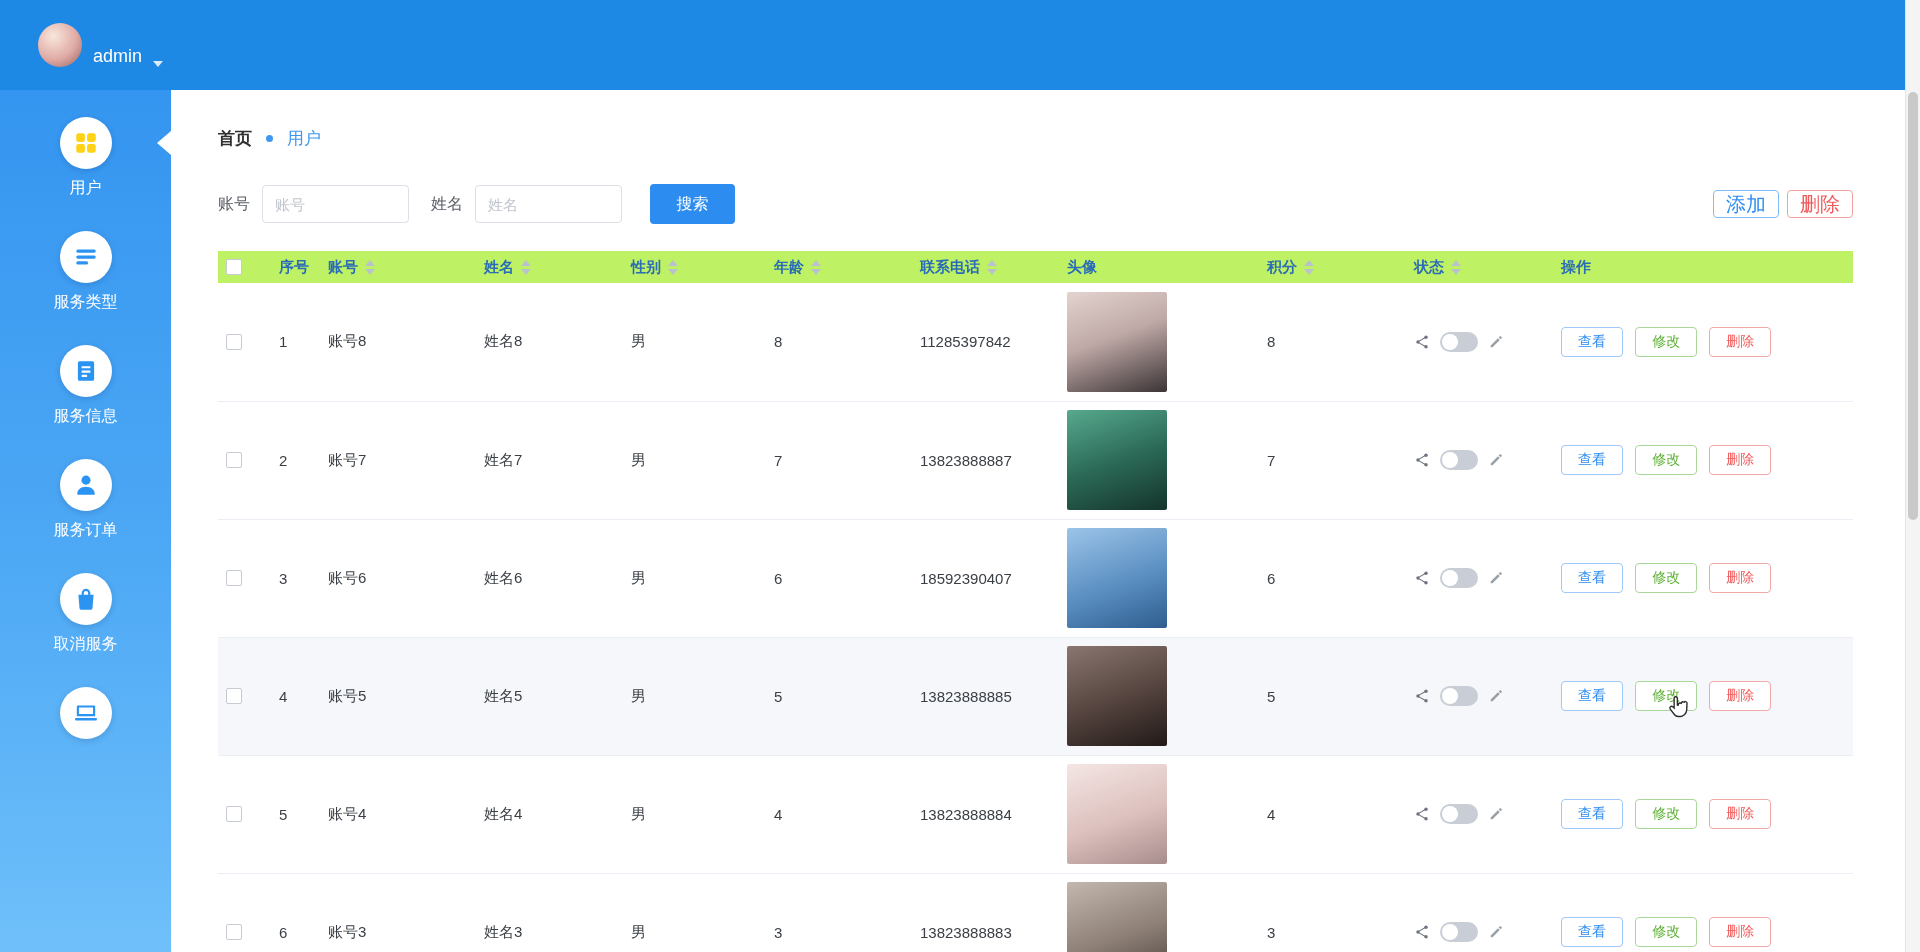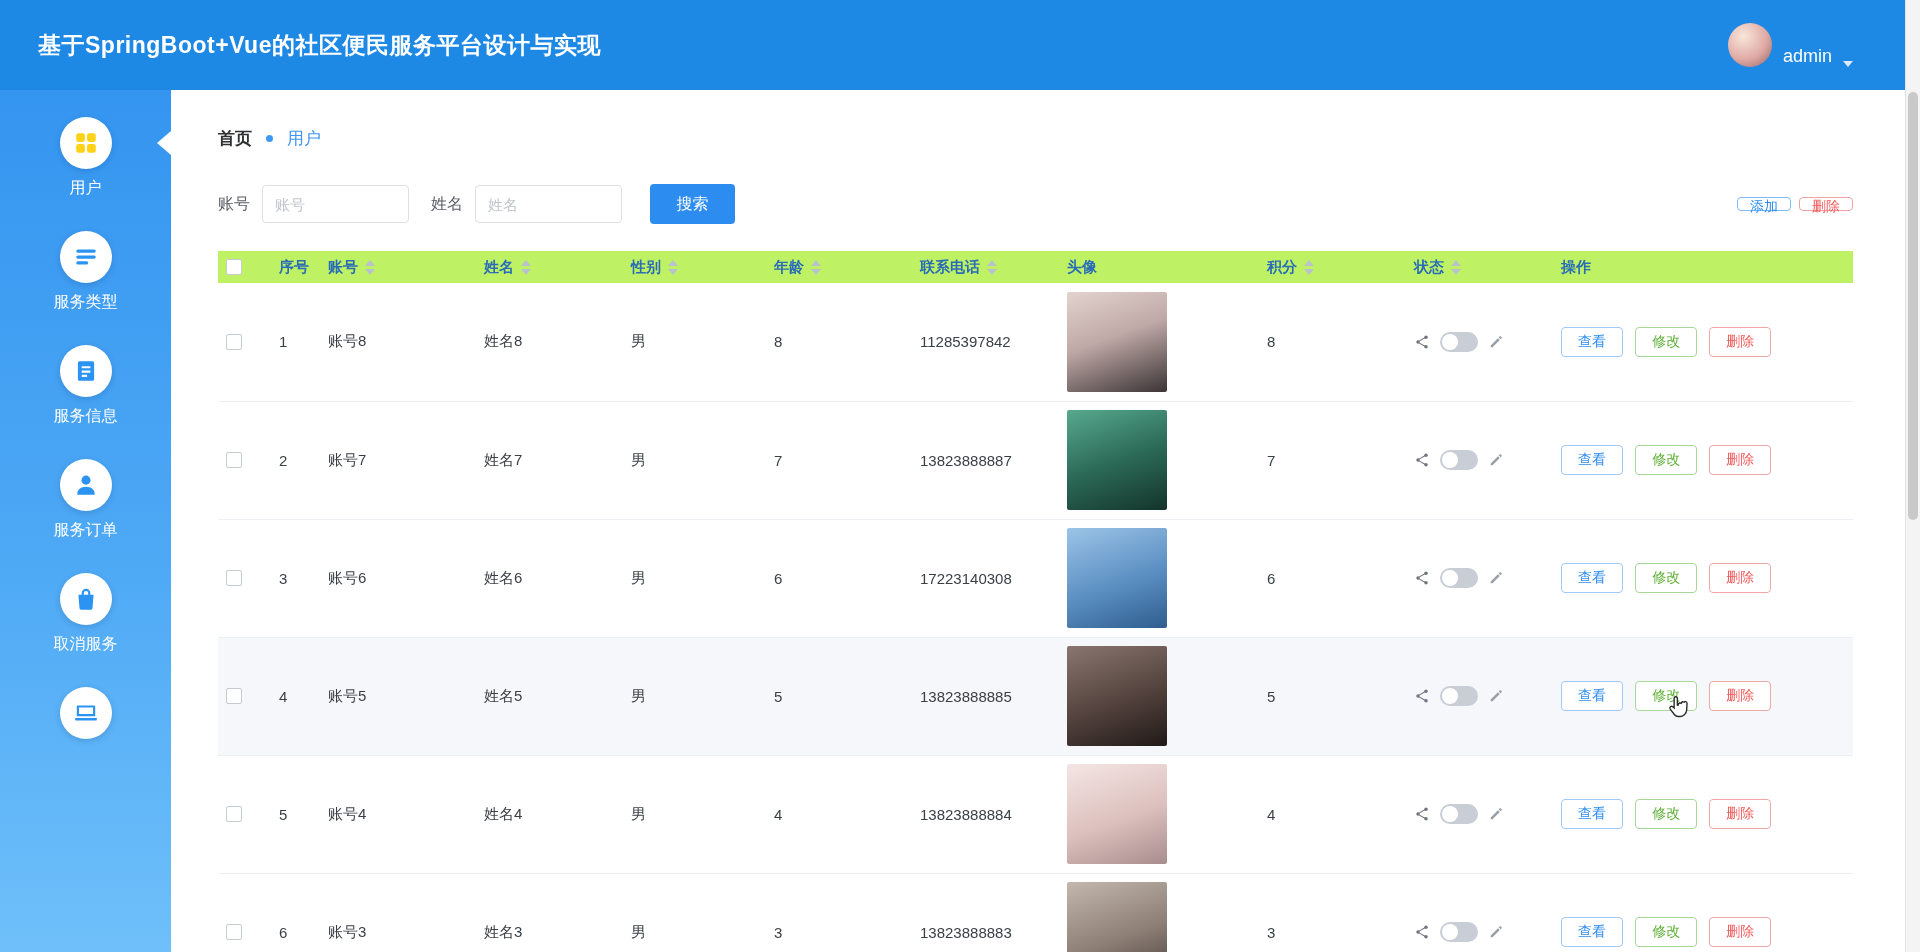--- a/index.html
+++ b/index.html
@@ -40,21 +40,21 @@
 
   .filter-row { margin-top:36px; display:flex; align-items:center; height:40px; }
   .group { display:flex; align-items:center; margin-right:22px; }
   .f-label { color:#5a5e66; font-size:16px; margin-right:12px; }
   .f-input { width:147px; height:38px; border:1px solid #dcdfe6; border-radius:4px; padding:0 12px;
     font-size:15px; color:#333; outline:none; font-family:inherit; }
   .f-input::placeholder { color:#c0c4cc; }
   .search-btn { width:85px; height:40px; background:#2d8cf0; color:#fff; border:none; border-radius:4px;
     font-size:16px; cursor:pointer; margin-left:6px; font-family:inherit; }
   .spacer { flex:1; }
-  .mini-btn { height:14px; padding:0 12px; border-radius:4px; background:#fff; font-size:14px;
+  .mini-btn { height:28px; padding:0 12px; border-radius:4px; background:#fff; font-size:20px;
     cursor:pointer; font-family:inherit; }
   .add-btn { border:1px solid #7fbcf8; color:#2d8cf0; margin-right:8px; }
   .topdel-btn { border:1px solid #f3a2a2; color:#f25a5a; }
 
   
   .data-table { margin-top:27px; border-collapse:collapse; table-layout:fixed; width:1635px; }
   .data-table th { background:#bef264; height:32px; text-align:left; font-size:15px; color:#2a6db6;
     font-weight:700; padding-left:16px; vertical-align:middle; }
   .data-table td { height:118px; border-bottom:1px solid #ebeef5; font-size:15px; color:#3a3f45;
     padding-left:16px; vertical-align:middle; }
@@ -96,21 +96,20 @@
     border-left:1px solid #e4e4e4; }
   .scroll-thumb { position:absolute; left:2px; right:2px; top:92px; height:428px; background:#c9c9c9; border-radius:6px; }
 
   
   .cursor { position:absolute; left:1666px; top:694px; z-index:50; pointer-events:none; }
 </style>
 </head>
 <body>
 
 <header class="topbar">
-  <div class="topbar-title">基于SpringBoot+Vue的社区便民服务平台设计与实现</div>
   <div class="user-box">
     <div class="user-avatar"></div>
     <span class="user-name">admin</span>
     <span class="user-caret"></span>
   </div>
 </header>
 
 <aside class="sidebar">
   <div class="side-item active">
     <span class="side-icon">
@@ -377,21 +376,21 @@
 
       <tr class="row">
         <td class="c-check">
             <input type="checkbox" style="">
           </td>
         <td>3</td>
         <td>账号6</td>
         <td>姓名6</td>
         <td>男</td>
         <td>6</td>
-        <td>17223140308</td>
+        <td>18592390407</td>
         <td>
             <div class="avatar av2"></div>
           </td>
         <td>6</td>
         <td>
             <div class="status-wrap">
           <span class="share-ic">
                 <svg viewBox="0 0 24 24">
                   <circle cx="18" cy="5" r="2.6" fill="#6f7480"></circle>
                   <circle cx="6" cy="12" r="2.6" fill="#6f7480"></circle>

